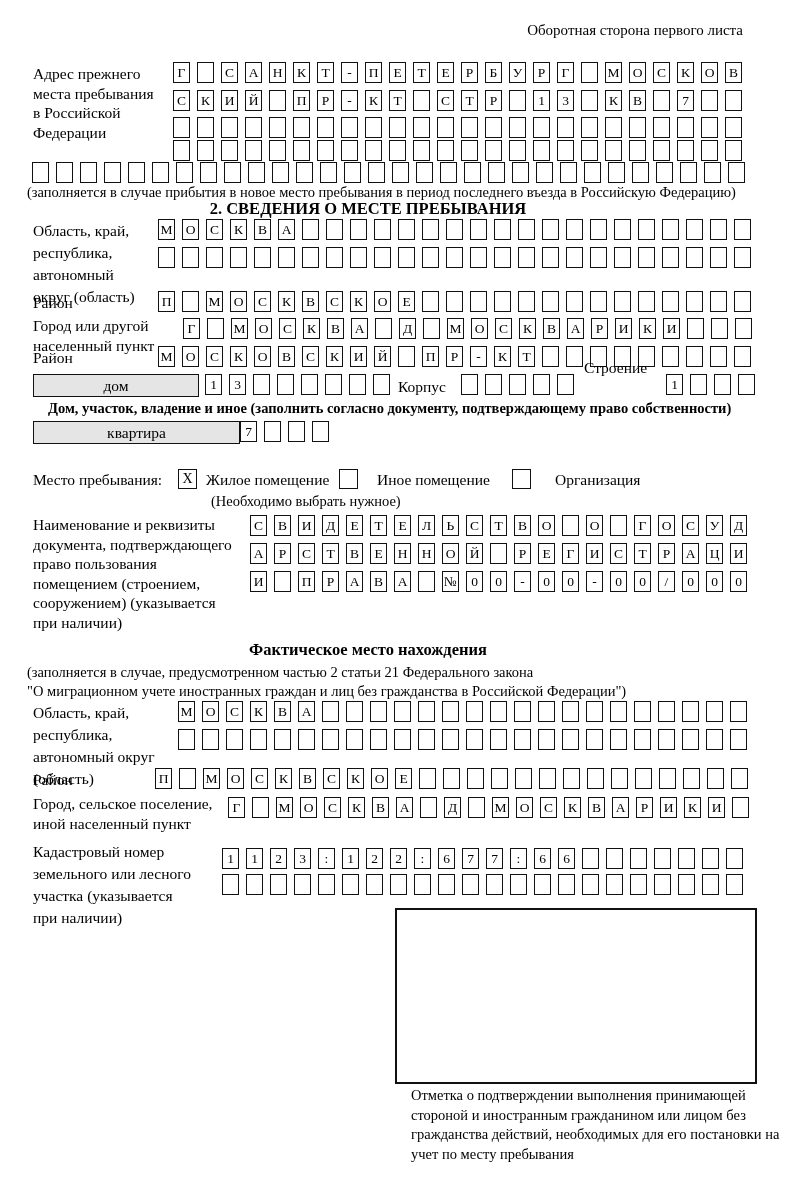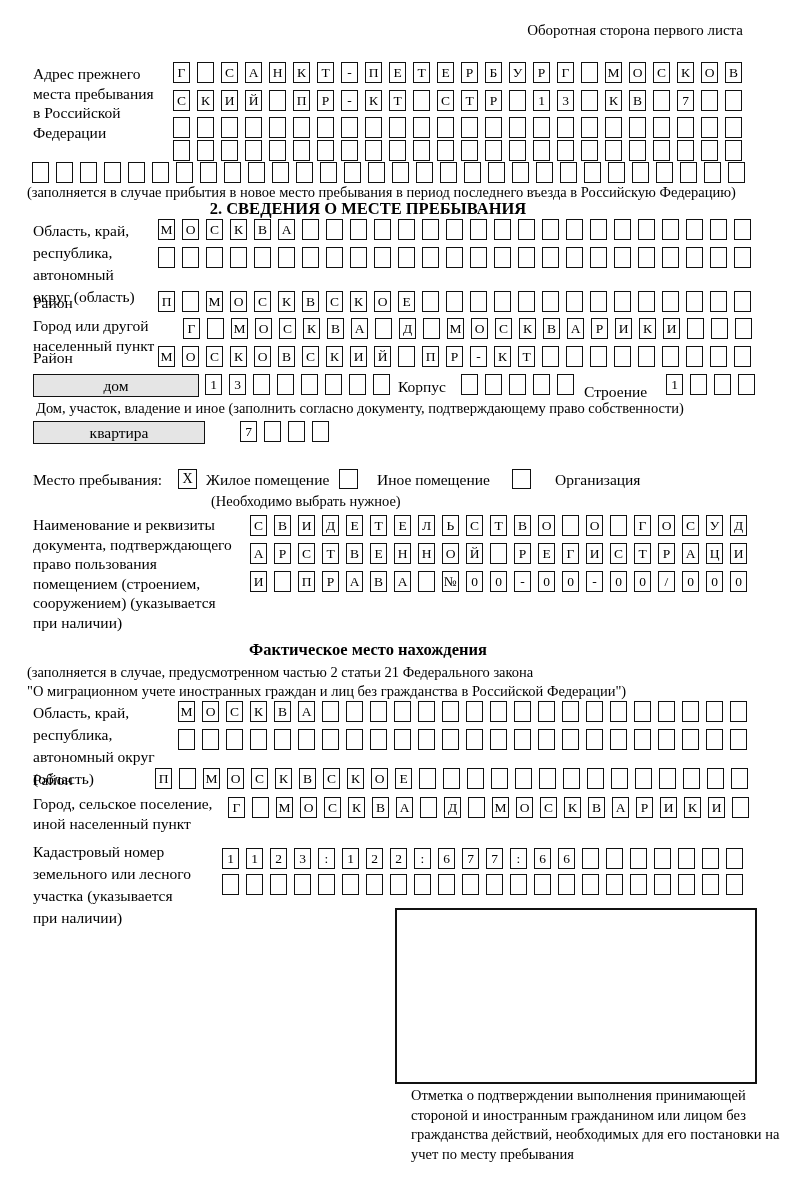--- a/index.html
+++ b/index.html
@@ -43,24 +43,24 @@
   #s2-district-label{left:33px;top:293px;}
   #s2-district-r{left:158px;top:291px;}
   #s2-city-label{left:33px;top:316px;line-height:20px;}
   #s2-city-r{left:183px;top:318px;}
   #s2-street-label{left:33px;top:348px;}
   #s2-street-r{left:158px;top:346px;}
   #s2-house-box{left:33px;top:374px;width:166px;}
   #s2-house-r{left:205px;top:374px;}
   #s2-korpus-label{left:398px;top:377px;}
   #s2-korpus-r{left:461px;top:374px;}
-  #s2-stroenie-label{left:584px;top:382px;}
+  #s2-stroenie-label{left:584px;top:358px;}
   #s2-stroenie-r{left:666px;top:374px;}
-  #s2-house-note{left:36px;top:400px;}
-  #s2-apt-box{left:33px;top:421px;width:172px;}
+  #s2-house-note{left:48px;top:400px;font-weight:bold;}
+  #s2-apt-box{left:33px;top:421px;width:207px;}
   #s2-apt-r{left:240px;top:421px;}
   #s2-apt-note{left:33px;top:447px;}
   #s2-stay-label{left:33px;top:471px;font-size:15.5px;}
   #s2-cb1{left:178px;top:469px;}
   #s2-opt1{left:206px;top:471px;font-size:15.5px;}
   #s2-cb2{left:339px;top:469px;}
   #s2-opt2{left:377px;top:471px;font-size:15.5px;}
   #s2-cb3{left:512px;top:469px;}
   #s2-opt3{left:555px;top:471px;font-size:15.5px;}
   #s2-stay-note{left:184px;top:493px;width:300px;}

